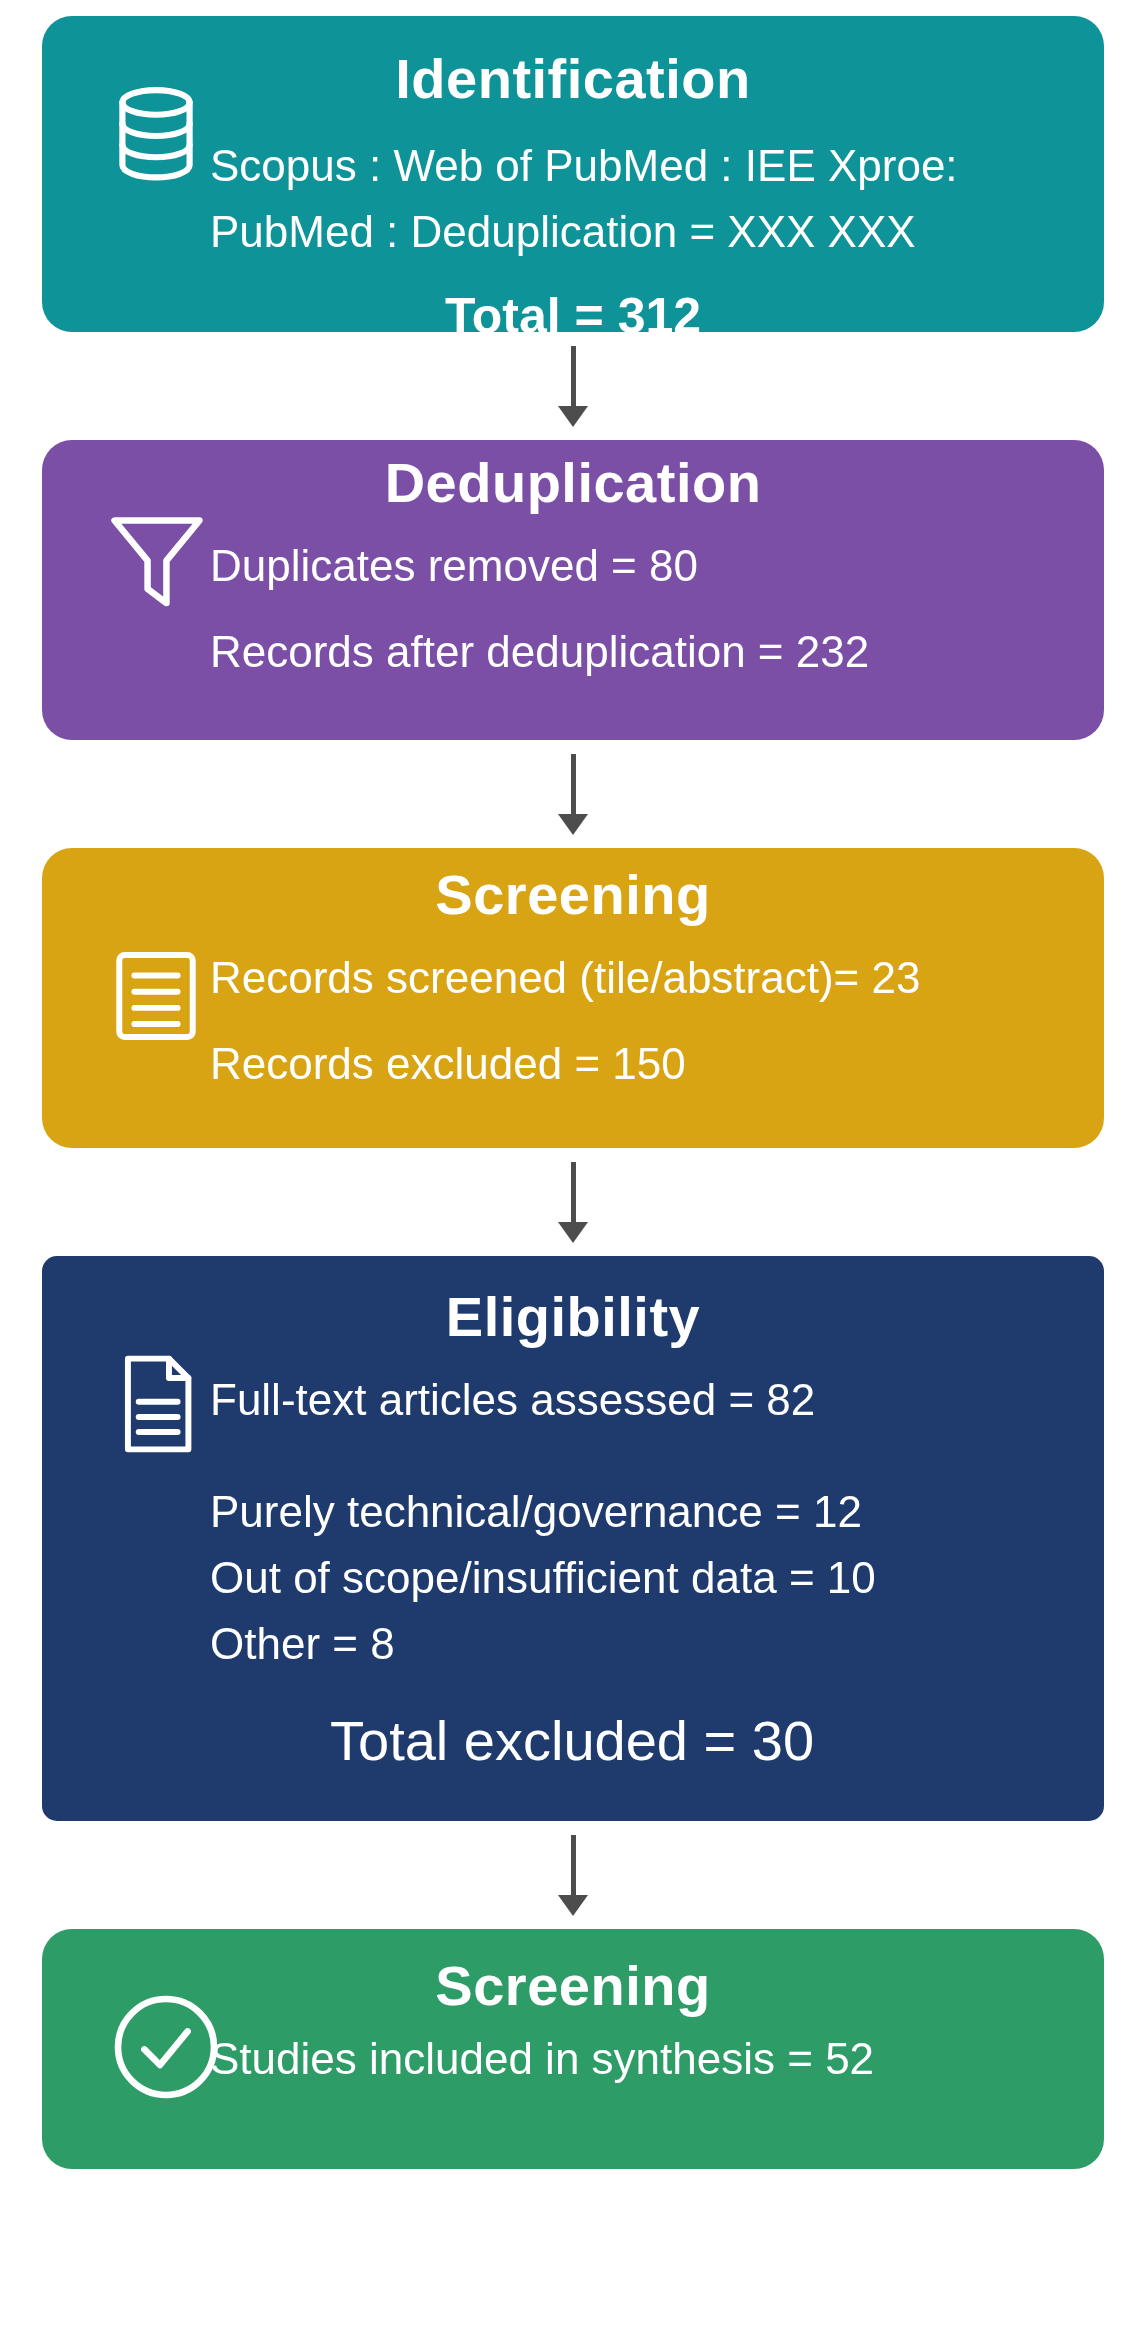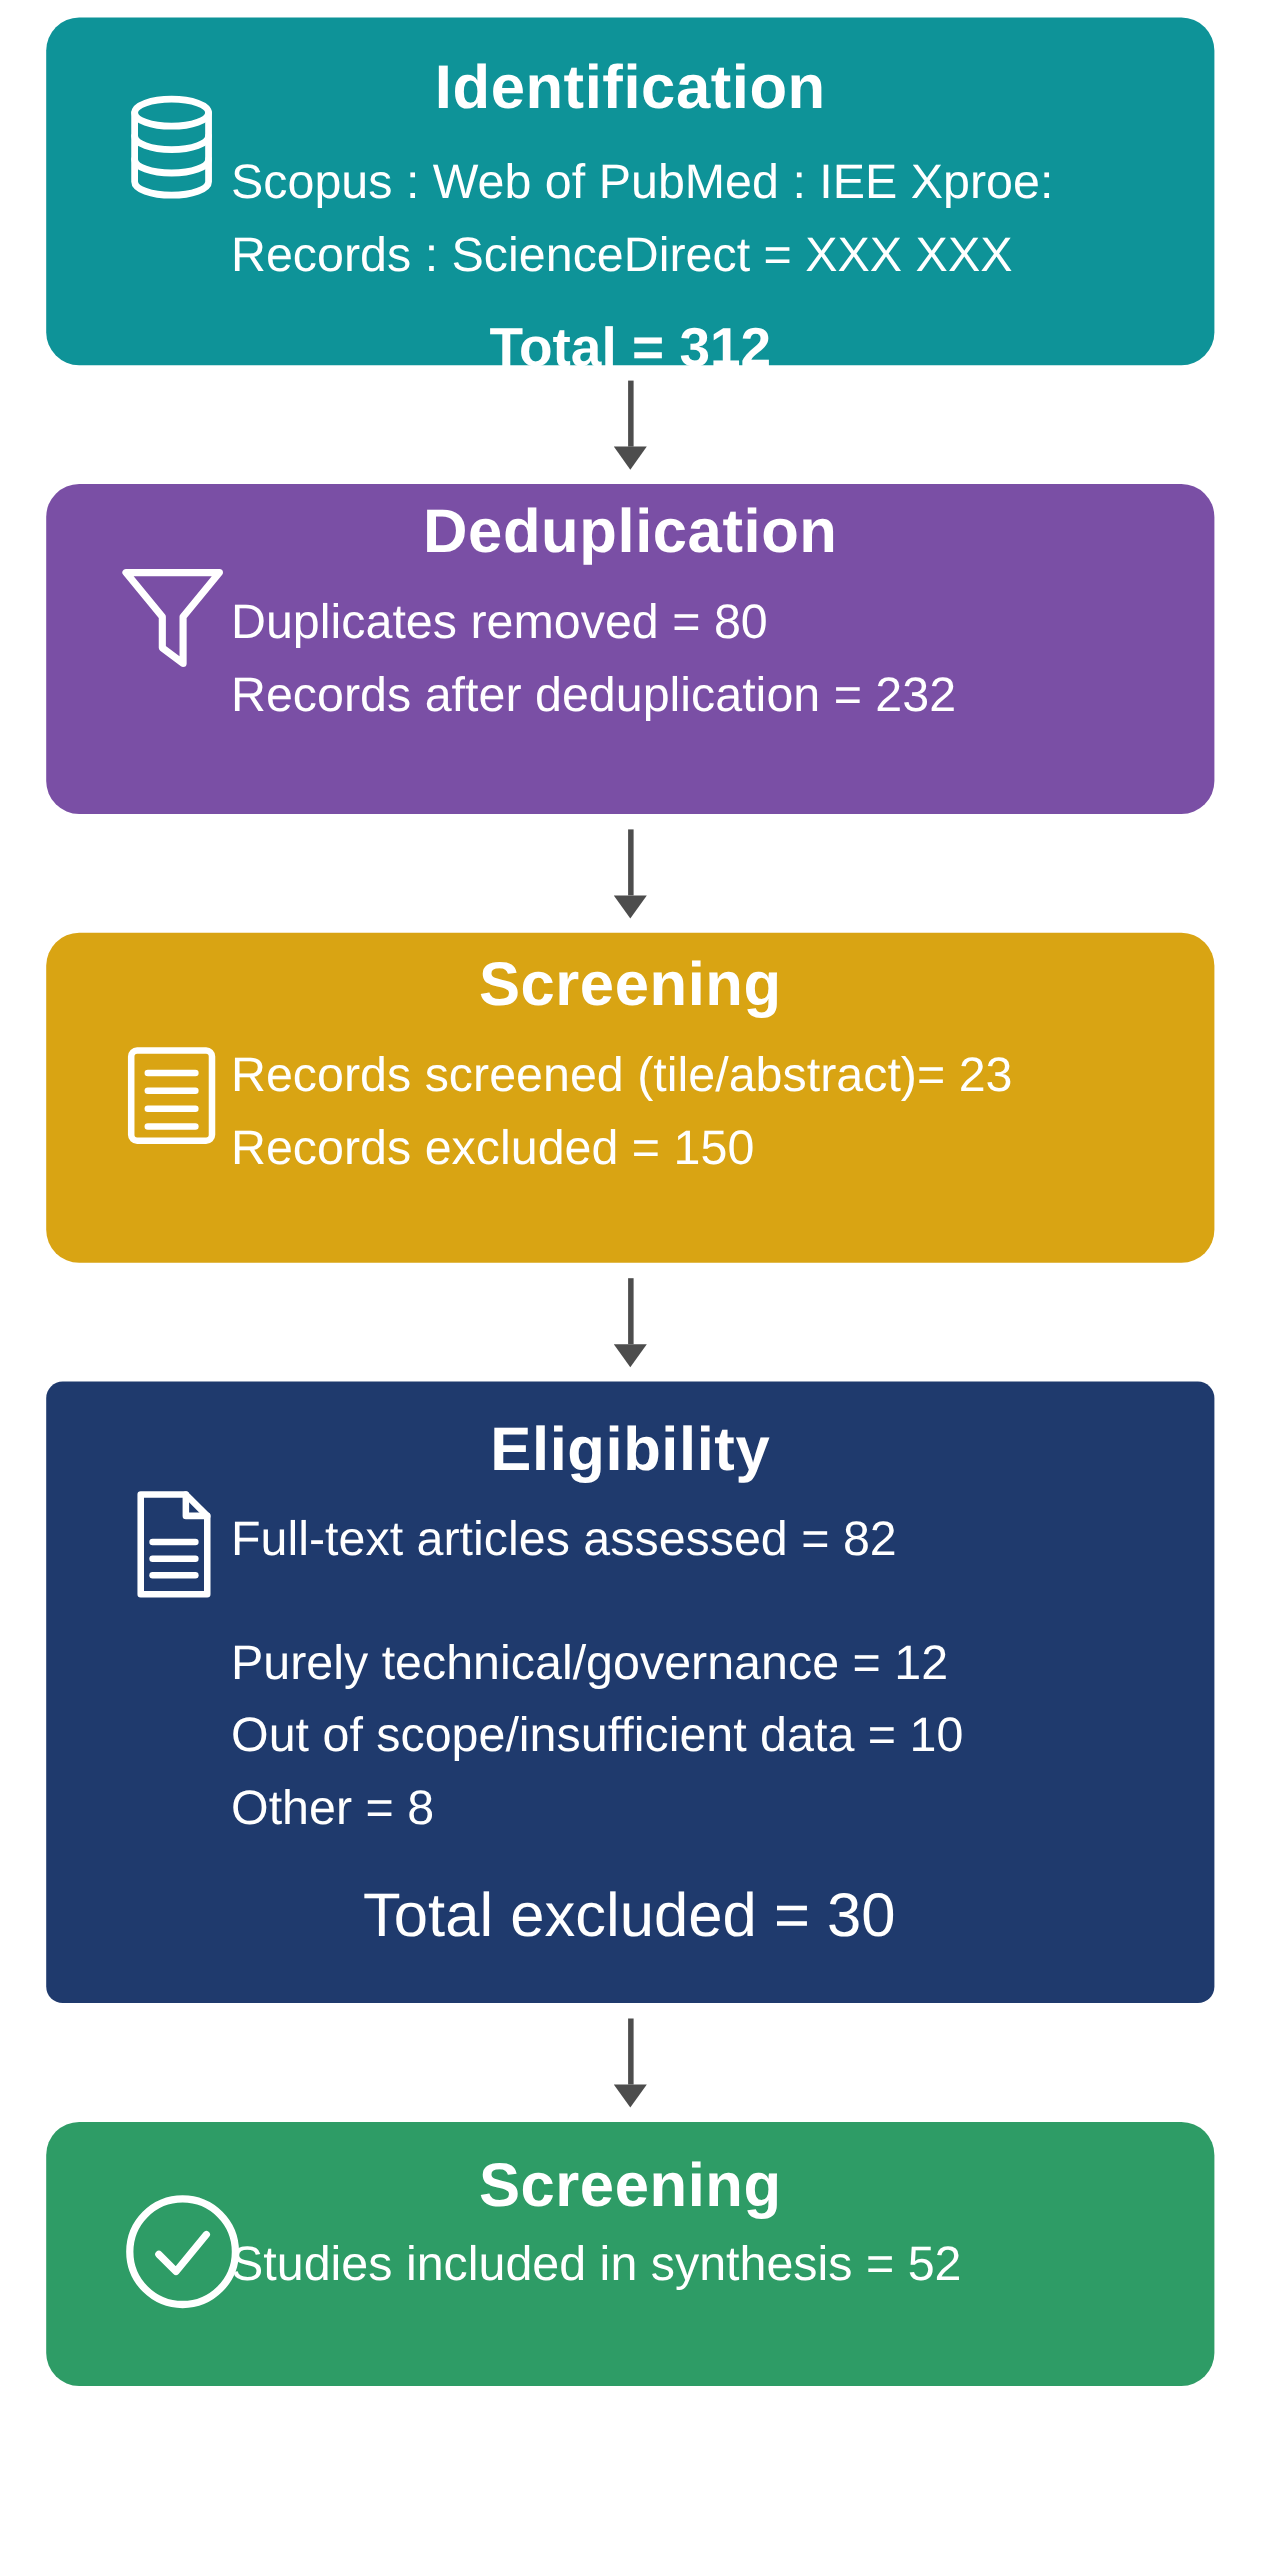--- a/index.html
+++ b/index.html
@@ -36,21 +36,21 @@
   .s2 { height: 300px; padding-top: 10px; }
   .s3 { height: 300px; padding-top: 14px; }
   .s4 { height: 565px; padding-top: 28px; }
   .s5 { height: 240px; padding-top: 24px; }
 
   .s1 .stage-title { margin-bottom: 22px; }
   .s2 .stage-title, .s3 .stage-title { margin-bottom: 18px; }
   .s4 .stage-title { margin-bottom: 18px; }
   .s5 .stage-title { margin-bottom: 8px; }
 
-  .s2 .line + .line, .s3 .line + .line { }
+  .s2 .line + .line, .s3 .line + .line { margin-top: 20px; }
 
   .total-center {
     text-align: center;
     font-size: 50px;
     font-weight: bold;
     margin-top: 22px;
   }
   .excluded-block { margin-top: 46px; }
   .total-indent {
     margin-top: 22px;
@@ -102,21 +102,21 @@
       <svg viewBox="0 0 100 100" aria-hidden="true">
         <ellipse cx="50" cy="20" rx="30" ry="11"></ellipse>
         <path d="M20 20 v56 a30 11 0 0 0 60 0 v-56"></path>
         <path d="M20 39 a30 11 0 0 0 60 0"></path>
         <path d="M20 58 a30 11 0 0 0 60 0"></path>
       </svg>
     </span>
     <h2 class="stage-title">Identification</h2>
     <div class="stage-body">
       <div class="line">Scopus : Web of PubMed : IEE Xproe:</div>
-      <div class="line">Records : ScienceDirect = XXX XXX</div>
+      <div class="line">PubMed : Deduplication = XXX XXX</div>
     </div>
     <div class="total-center">Total = 312</div>
   </section>
 
   <div class="arrow">
     <div class="arrow-line" style="background-color: rgb(77, 77, 77);"></div>
     <div class="arrow-head" style="border-top-color: rgb(77, 77, 77);"></div>
   </div>
 
   <section class="stage s2" style="background-color: rgb(122, 79, 165);">

